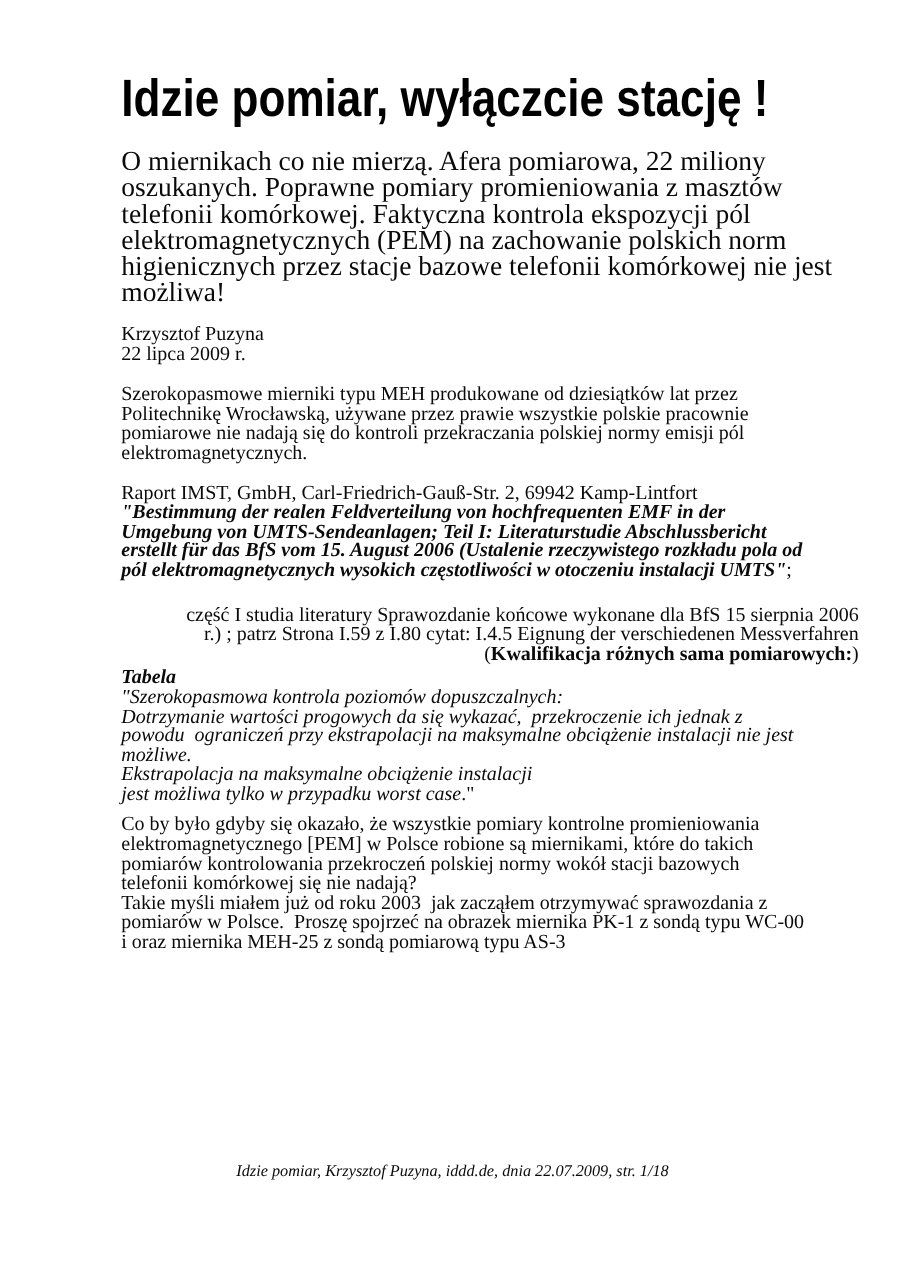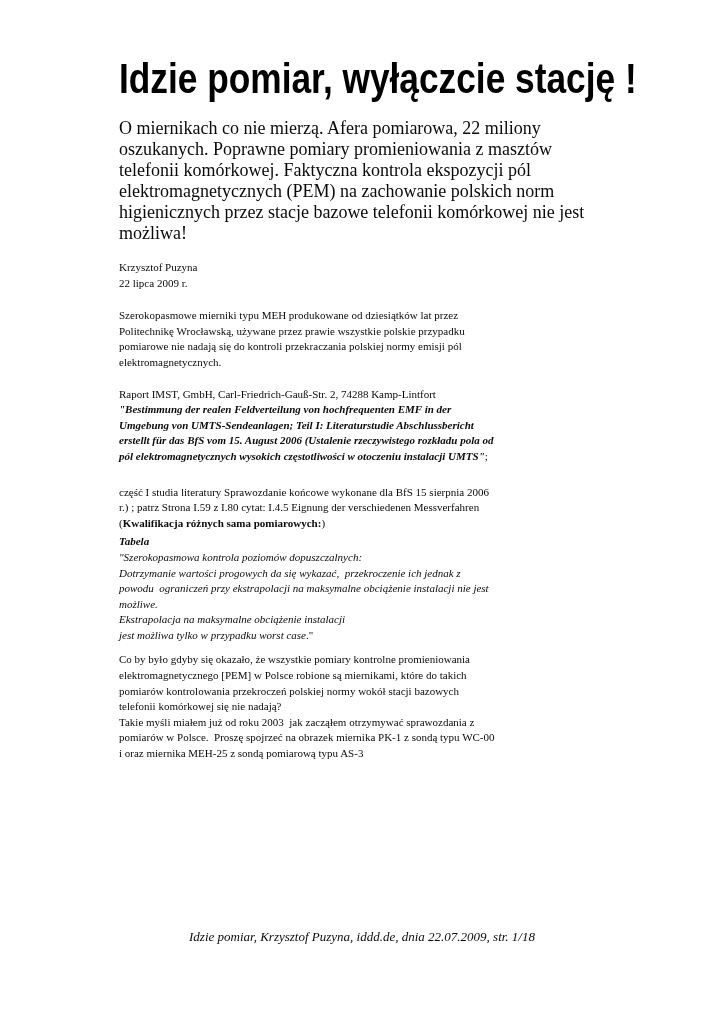--- a/index.html
+++ b/index.html
@@ -9,57 +9,57 @@
   }
   body {
     width: 724px;
     height: 1024px;
     position: relative;
     overflow: hidden;
     color: #0a0a0a;
   }
   .content {
     position: absolute;
-    left: 119px;
+    left: 97px;
     top: 0;
     width: 590px;
   }
   .doc-title {
     font-family: "Liberation Sans", sans-serif;
     font-weight: bold;
     font-size: 42px;
     line-height: 42px;
     margin: 58px 0 18px 0;
     white-space: nowrap;
     transform: scaleX(0.84);
     transform-origin: left top;
     color: #000000;
   }
   .para {
     font-family: "Liberation Serif", serif;
-    font-size: 11px;
+    font-size: 16px;
     line-height: 15.6px;
     white-space: pre-wrap;
     margin: 0;
     color: #0a0a0a;
   }
   .para.lead {
-    font-size: 18px;
+    font-size: 22px;
     line-height: 21px;
   }
   .seg-r { font-weight: normal; font-style: normal; }
   .seg-b { font-weight: bold; }
   .seg-i { font-style: italic; }
   .seg-bi { font-weight: bold; font-style: italic; }
 
   [data-para="byline"]      { margin-top: 16px; }
   [data-para="meh-intro"]   { margin-top: 17px; }
   [data-para="statement"]   { margin-top: 24px; }
   [data-para="raport"]      { margin-top: 16px; }
-  [data-para="czesc"]       { margin-top: 20px; }
+  [data-para="czesc"]       { margin-top: 20px; text-align: right; }
   [data-para="tabela"]      { margin-top: 3px; }
   [data-para="co-by-bylo"]  { margin-top: 9px; }
   [data-para="takie-mysli"] { }
   [data-para="tabelka"]     { margin-top: 24px; }
 
   .footer {
     position: absolute;
     left: 0;
     top: 929px;
     width: 724px;
@@ -79,24 +79,24 @@
 
 <p class="para lead" data-para="lead"><span class="seg-r">O miernikach co nie mierzą. Afera pomiarowa, 22 miliony
 oszukanych. Poprawne pomiary promieniowania z masztów
 telefonii komórkowej. Faktyczna kontrola ekspozycji pól
 elektromagnetycznych (PEM) na zachowanie polskich norm
 higienicznych przez stacje bazowe telefonii komórkowej nie jest
 możliwa!</span></p>
     <p class="para body" data-para="byline"><span class="seg-r">Krzysztof Puzyna
 22 lipca 2009 r.</span></p>
     <p class="para body" data-para="meh-intro"><span class="seg-r">Szerokopasmowe mierniki typu MEH produkowane od dziesiątków lat przez
-Politechnikę Wrocławską, używane przez prawie wszystkie polskie przypadku
+Politechnikę Wrocławską, używane przez prawie wszystkie polskie pracownie
 pomiarowe nie nadają się do kontroli przekraczania polskiej normy emisji pól
 elektromagnetycznych.</span></p>
-    <p class="para body" data-para="raport"><span class="seg-r">Raport IMST, GmbH, Carl-Friedrich-Gauß-Str. 2, 74288 Kamp-Lintfort
+    <p class="para body" data-para="raport"><span class="seg-r">Raport IMST, GmbH, Carl-Friedrich-Gauß-Str. 2, 69942 Kamp-Lintfort
 </span><span class="seg-bi">"Bestimmung der realen Feldverteilung von hochfrequenten EMF in der
 Umgebung von UMTS-Sendeanlagen; Teil I: Literaturstudie Abschlussbericht
 erstellt für das BfS vom 15. August 2006 (Ustalenie rzeczywistego rozkładu pola od
 pól elektromagnetycznych wysokich częstotliwości w otoczeniu instalacji UMTS"</span><span class="seg-r">;</span></p>
     <p class="para body" data-para="czesc"><span class="seg-r">część I studia literatury Sprawozdanie końcowe wykonane dla BfS 15 sierpnia 2006
 r.) ; patrz Strona I.59 z I.80 cytat: I.4.5 Eignung der verschiedenen Messverfahren
 (</span><span class="seg-b">Kwalifikacja różnych sama pomiarowych:</span><span class="seg-r">)</span></p>
     <p class="para body" data-para="tabela"><span class="seg-bi">Tabela
 </span><span class="seg-i">"Szerokopasmowa kontrola poziomów dopuszczalnych:
 Dotrzymanie wartości progowych da się wykazać,  przekroczenie ich jednak z

